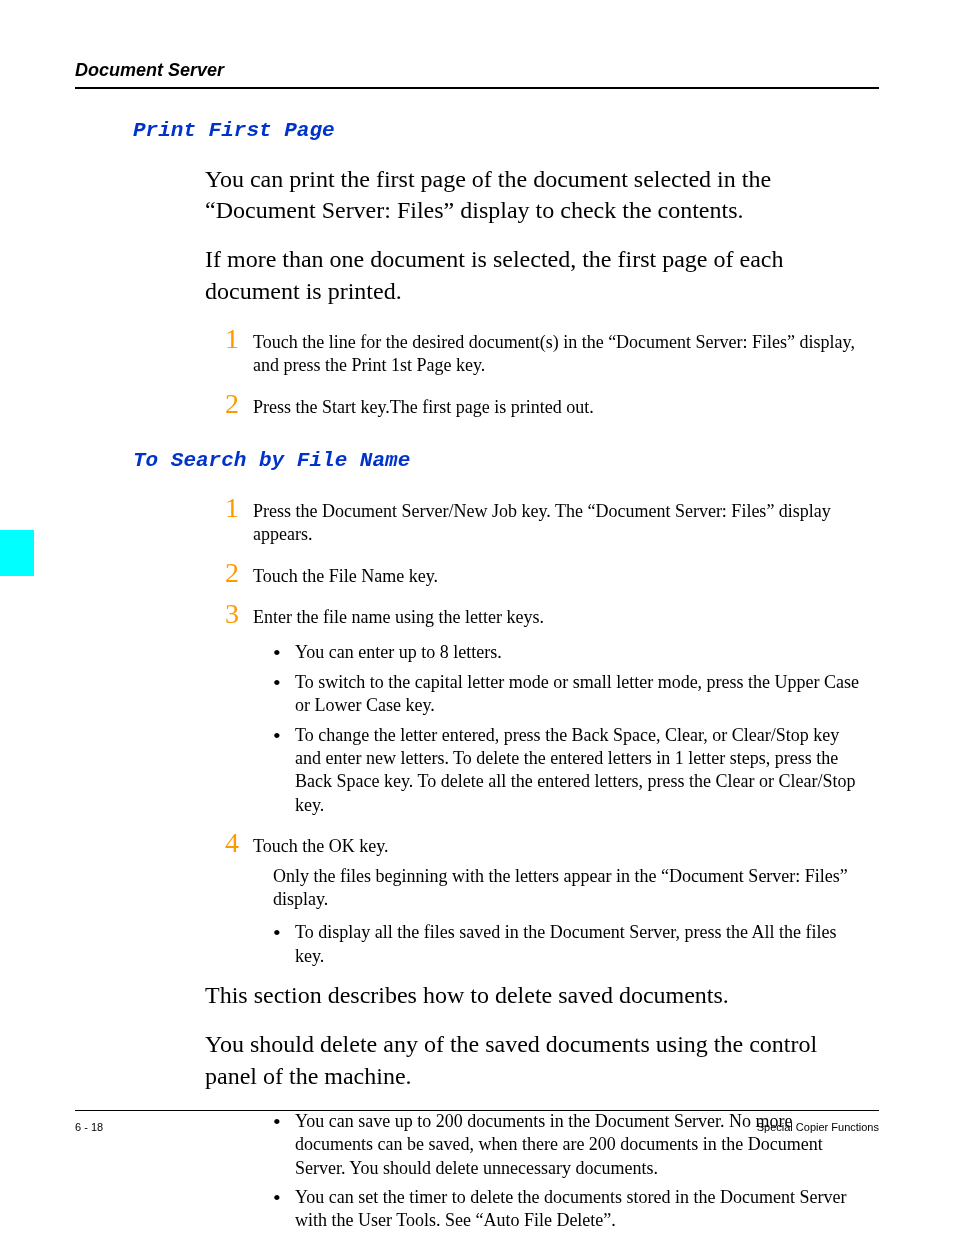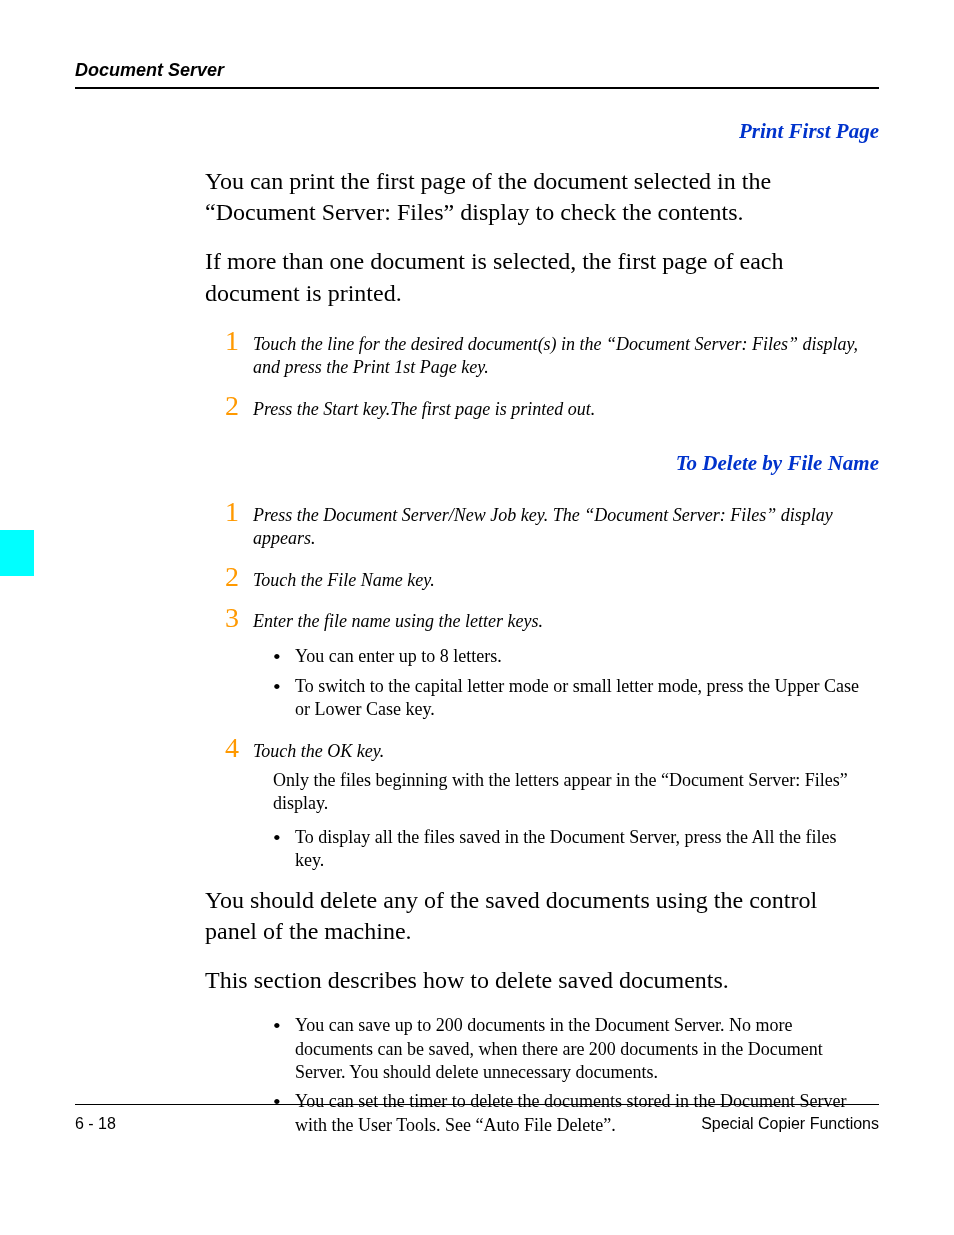--- a/index.html
+++ b/index.html
@@ -13,29 +13,28 @@
   .header-title {
     font-family: Arial, Helvetica, sans-serif;
     font-weight: bold;
     font-style: italic;
     font-size: 18px;
     padding-bottom: 6px;
     border-bottom: 2px solid #000;
     margin-bottom: 28px;
   }
   .section-heading {
-    font-family: Liberation Serif, serif;
+    font-family: Liberation Mono, monospace;
     font-weight: bold;
     font-style: italic;
     font-size: 21px;
     color: #0033cc;
     margin-left: 58px;
     margin-top: 30px;
     margin-bottom: 22px;
-    text-align: right;
   }
   .body-block {
     margin-left: 130px;
     margin-right: 10px;
   }
   .para {
     font-size: 24px;
     line-height: 1.3;
     margin-bottom: 18px;
   }
@@ -52,21 +51,20 @@
     width: 28px;
     flex: 0 0 28px;
     line-height: 1;
     text-align: left;
   }
   .step-body {
     flex: 1;
     font-size: 18px;
     line-height: 1.3;
     padding-top: 6px;
-    font-style: italic;
   }
   .step-extra {
     font-size: 18px;
     line-height: 1.3;
     margin-left: 48px;
     margin-top: -6px;
     margin-bottom: 10px;
   }
   ul.bullets {
     list-style: none;
@@ -101,21 +99,21 @@
   .footer {
     position: absolute;
     left: 75px;
     right: 75px;
     bottom: 55px;
     border-top: 1px solid #000;
     padding-top: 10px;
     display: flex;
     justify-content: space-between;
     font-family: Arial, Helvetica, sans-serif;
-    font-size: 16px;
+    font-size: 11px;
   }
 </style>
 </head>
 <body>
 
 <div class="page">
   <div class="side-tab"></div>
 
   <div class="header-title">Document Server</div>
 
@@ -128,53 +126,54 @@
         <div class="step-num">1</div>
         <div class="step-body">Touch the line for the desired document(s) in the “Document Server: Files” display, and press the Print 1st Page key.</div>
       </div>
       <div class="step">
         <div class="step-num">2</div>
         <div class="step-body">Press the Start key.The first page is printed out.</div>
       </div>
     </div>
   </div>
 
-  <div class="section-heading">To Delete by File Name</div>
+  <div class="section-heading">To Search by File Name</div>
   <div class="body-block">
     <div class="steps">
       <div class="step">
         <div class="step-num">1</div>
         <div class="step-body">Press the Document Server/New Job key. The “Document Server: Files” display appears.</div>
       </div>
       <div class="step">
         <div class="step-num">2</div>
         <div class="step-body">Touch the File Name key.</div>
       </div>
       <div class="step">
         <div class="step-num">3</div>
         <div class="step-body">Enter the file name using the letter keys.</div>
       </div>
       <ul class="bullets">
         <li>You can enter up to 8 letters.</li>
         <li>To switch to the capital letter mode or small letter mode, press the Upper Case or Lower Case key.</li>
+        <li>To change the letter entered, press the Back Space, Clear, or Clear/Stop key and enter new letters. To delete the entered letters in 1 letter steps, press the Back Space key. To delete all the entered letters, press the Clear or Clear/Stop key.</li>
       </ul>
       <div class="step">
         <div class="step-num">4</div>
         <div class="step-body">Touch the OK key.</div>
       </div>
       <div class="step-extra">Only the files beginning with the letters appear in the “Document Server: Files” display.</div>
       <ul class="bullets">
         <li>To display all the files saved in the Document Server, press the All the files key.</li>
       </ul>
     </div>
   </div>
 
   <div class="body-block">
+    <p class="para">This section describes how to delete saved documents.</p>
     <p class="para">You should delete any of the saved documents using the control panel of the machine.</p>
-    <p class="para">This section describes how to delete saved documents.</p>
     <ul class="bullets top">
       <li>You can save up to 200 documents in the Document Server. No more documents can be saved, when there are 200 documents in the Document Server. You should delete unnecessary documents.</li>
       <li>You can set the timer to delete the documents stored in the Document Server with the User Tools. See “Auto File Delete”.</li>
 
     </ul>
   </div>
 
   <div class="footer">
     <span>6 - 18</span>
     <span>Special Copier Functions</span>

